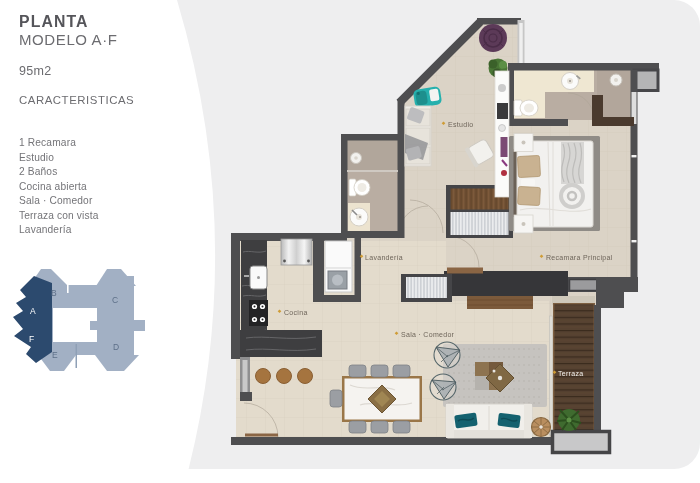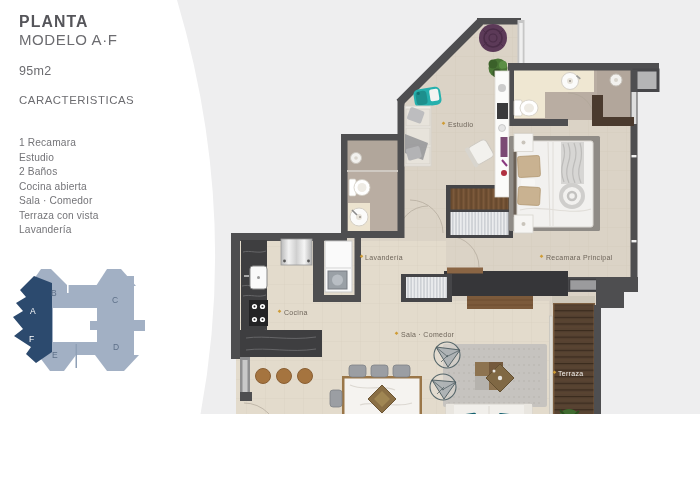--- a/index.html
+++ b/index.html
@@ -1,16 +1,16 @@
 <!DOCTYPE html>
 <html><head>
 <meta charset="utf-8">
 <style>
   html,body{margin:0;padding:0;background:#ffffff;}
-  #page{position:relative;width:700px;height:414px;overflow:hidden;font-family:"Liberation Sans",sans-serif;}
+  #page{position:relative;width:700px;height:469px;overflow:hidden;font-family:"Liberation Sans",sans-serif;border-radius:26px;}
   svg{display:block}
 </style>
 </head>
 <body>
 <div id="page">
 <svg width="700" height="483" viewBox="0 0 700 483" xmlns="http://www.w3.org/2000/svg">
 <defs>
   <pattern id="tile" width="19" height="19" patternUnits="userSpaceOnUse">
     <path d="M19 0 V19 M0 19 H19" stroke="#c6bcab" stroke-width="1" fill="none" opacity="0.55"></path>
   </pattern>

